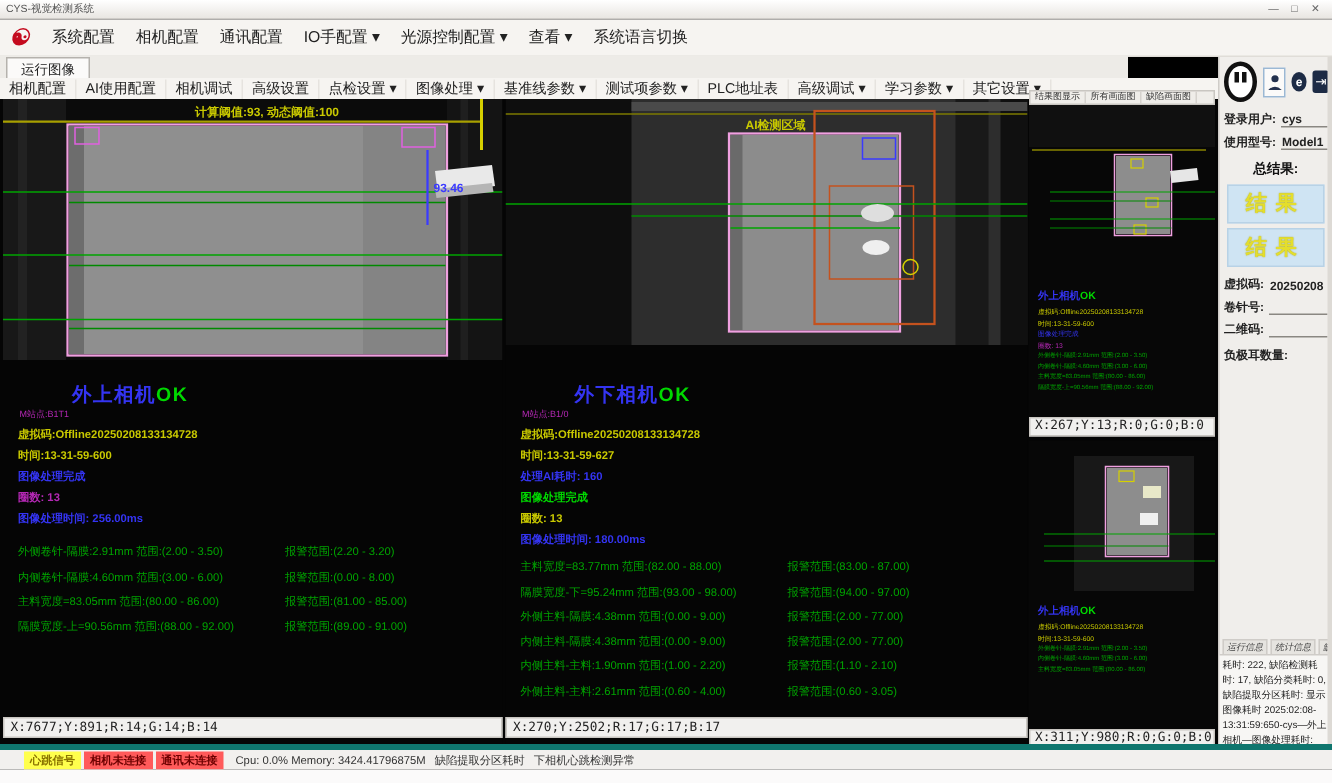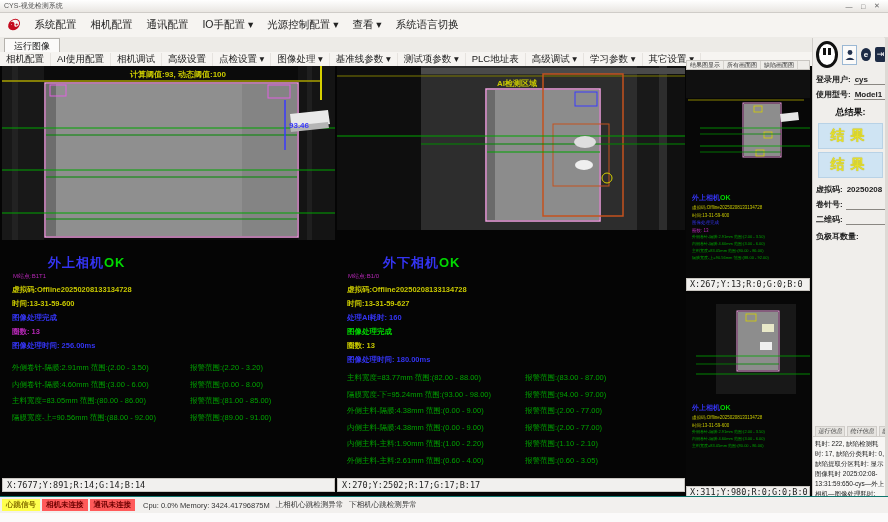--- a/index.html
+++ b/index.html
@@ -7,21 +7,21 @@
        font-family:"Liberation Sans","DejaVu Sans",sans-serif;-webkit-font-smoothing:antialiased;}
   
   .titlebar{position:absolute;top:0;left:0;width:888px;height:13px;background:linear-gradient(#ffffff,#e9e6e2);
             border-bottom:1px solid #cfccc8;display:flex;align-items:center;font-size:7px;color:#555;padding:0 4px;box-sizing:border-box;}
   .titlebar .spacer{flex:1}
   .wctl{width:14px;text-align:center;font-size:7px;color:#666;cursor:default}
   .menubar{position:absolute;top:13px;left:0;width:888px;height:24px;background:#f6f4f1;border-bottom:1px solid #e0ddd8;
            display:flex;align-items:center;font-size:10.5px;color:#222;}
   .logo{color:#c40a1e;font-size:15px;font-weight:bold;font-style:italic;padding:0 8px 0 6px;font-family:"Liberation Serif",serif;}
   .menu-item{padding:2px 7px;white-space:nowrap;}
-  .tabrow{position:absolute;top:37px;left:0;width:884px;height:15px;background:#edebe7;border-bottom:4px solid #ec4899;}
+  .tabrow{position:absolute;top:37px;left:0;width:752px;height:15px;background:#edebe7;border-bottom:4px solid #ec4899;}
   .viewtab{position:absolute;left:4px;top:1px;height:13px;background:#fbfaf9;border:1px solid #b5b2ad;border-bottom:none;
            font-size:9px;padding:1px 9px 0 9px;color:#222;}
   .toolbar{position:absolute;top:52px;left:0;width:812px;height:14px;background:#f6f4f1;border-bottom:1px solid #d8d5d0;
            display:flex;align-items:center;font-size:9.5px;color:#222;overflow:hidden;}
   .tool-item{padding:0 6px;white-space:nowrap;border-right:1px solid #e6e3df;}
   
   .main{position:absolute;top:66px;left:0;width:812px;height:448px;background:#050505;}
   .panel{position:absolute;top:0;height:430px;background:#050505;}
   .panel.left{left:2px;width:333px;}
   .panel.mid{left:337px;width:348px;}
@@ -49,35 +49,35 @@
                font-family:"DejaVu Sans Mono",monospace;font-size:8.5px;color:#222;line-height:11px;padding-left:3px;}
   
   .sidebar{position:absolute;left:812px;top:38px;width:76px;height:458px;background:#f0eeeb;border-left:1px solid #cfccc8;box-sizing:border-box;}
   .side-icons{display:flex;align-items:center;gap:4px;padding:3px 2px 4px 3px;}
   .pausebtn{width:21px;height:21px;border-radius:50%;border:3px solid #111;background:#fff;position:relative;}
   .pausebtn:before,.pausebtn:after{content:"";position:absolute;top:4px;width:3px;height:7px;background:#111;}
   .pausebtn:before{left:4px}.pausebtn:after{right:4px}
   .iconbtn{width:16px;height:18px;background:#fbfaf9;border:1px solid #9bb8d4;display:flex;align-items:center;justify-content:center;}
   .ecirc{width:13px;height:13px;border-radius:50%;background:#1d2b45;color:#fff;font-size:8px;text-align:center;line-height:13px;font-weight:bold;}
   .exitic{width:14px;height:15px;background:#1d2b45;color:#fff;font-size:9px;text-align:center;line-height:15px;border-radius:2px;}
-  .side-row{display:flex;align-items:center;font-size:8px;color:#222;padding:2px 3px;}
+  .side-row{display:flex;align-items:flex-end;font-size:8px;color:#222;padding:2px 3px;}
   .side-row .lab{white-space:nowrap;font-weight:bold;}
   .side-row .val{flex:1;border-bottom:1px solid #8a8782;margin-left:3px;padding:0 1px;min-height:9px;font-weight:bold;}
   .total-lab{font-size:9px;font-weight:bold;color:#111;padding:4px 3px 1px 3px;text-align:center;}
   .resultbox{margin:3px 5px;height:24px;background:#cfe4f3;border:1px solid #b8d2e6;display:flex;align-items:center;justify-content:center;
              color:#e4de2c;font-size:14px;font-weight:bold;letter-spacing:6px;text-shadow:0 0 1px #a8a000;font-family:"Liberation Serif",serif;}
   .side-plain{font-size:8px;color:#222;font-weight:bold;padding:4px 11px 0 3px;}
   .logtabs{position:absolute;left:0;top:388px;width:100%;display:flex;gap:2px;padding-left:2px;box-sizing:border-box;}
   .logtab{font-size:6px;color:#444;background:#e6e4e0;border:1px solid #cfccc8;padding:0 2px;white-space:nowrap;font-style:italic;}
   .logbox{position:absolute;left:0;top:398px;width:100%;height:60px;background:#f7f6f4;border-top:1px solid #cfccc8;
           font-size:6.5px;color:#222;line-height:1.55;padding:2px 2px;box-sizing:border-box;overflow:hidden;}
   .side-scroll{position:absolute;right:0;top:0;width:3px;height:100%;background:#dddad5;}
   
-  .statusbar{position:absolute;left:0;top:496px;width:888px;height:17px;background:#f2f0ee;border-top:1px solid #0f766e;
-             display:flex;align-items:center;font-size:7.5px;color:#333;padding-left:2px;box-sizing:border-box;}
+  .statusbar{position:absolute;left:0;top:496px;width:888px;height:17px;background:#f2f0ee;border-top:4px solid #0f766e;
+             display:flex;align-items:center;font-size:7.5px;color:#333;padding-left:16px;box-sizing:border-box;}
   .badge{font-weight:bold;padding:1px 4px;margin-right:2px;white-space:nowrap;}
   .badge.warn{background:#ffff4d;color:#8a7400;}
   .badge.error{background:#ff5a5a;color:#6d0000;font-family:Liberation Mono, monospace;}
   .sb-text{margin-left:6px;white-space:nowrap;}
   .bottomstrip{position:absolute;left:0;top:513px;width:888px;height:9px;background:#fbfafa;}
 </style>
 </head>
 <body>
 
 <div class="app">
@@ -350,18 +350,18 @@
     </div>
     <div class="logbox">耗时: 222, 缺陷检测耗时: 17, 缺陷分类耗时: 0, 缺陷提取分区耗时: 显示图像耗时 2025:02:08-13:31:59:650-cys—外上相机—图像处理耗时: 256.00ms</div>
     <div class="side-scroll"></div>
   </div>
 
   <div class="statusbar">
     <span class="badge warn">心跳信号</span>
     <span class="badge error">相机未连接</span>
     <span class="badge error">通讯未连接</span>
     <span class="sb-text">Cpu: 0.0% Memory: 3424.41796875M</span>
-    <span class="sb-text">上相机心跳检测异常</span>
+    <span class="sb-text">缺陷提取分区耗时</span>
     <span class="sb-text">下相机心跳检测异常</span>
   </div>
   <div class="bottomstrip"></div>
 
 </div>
 
 </body></html>

